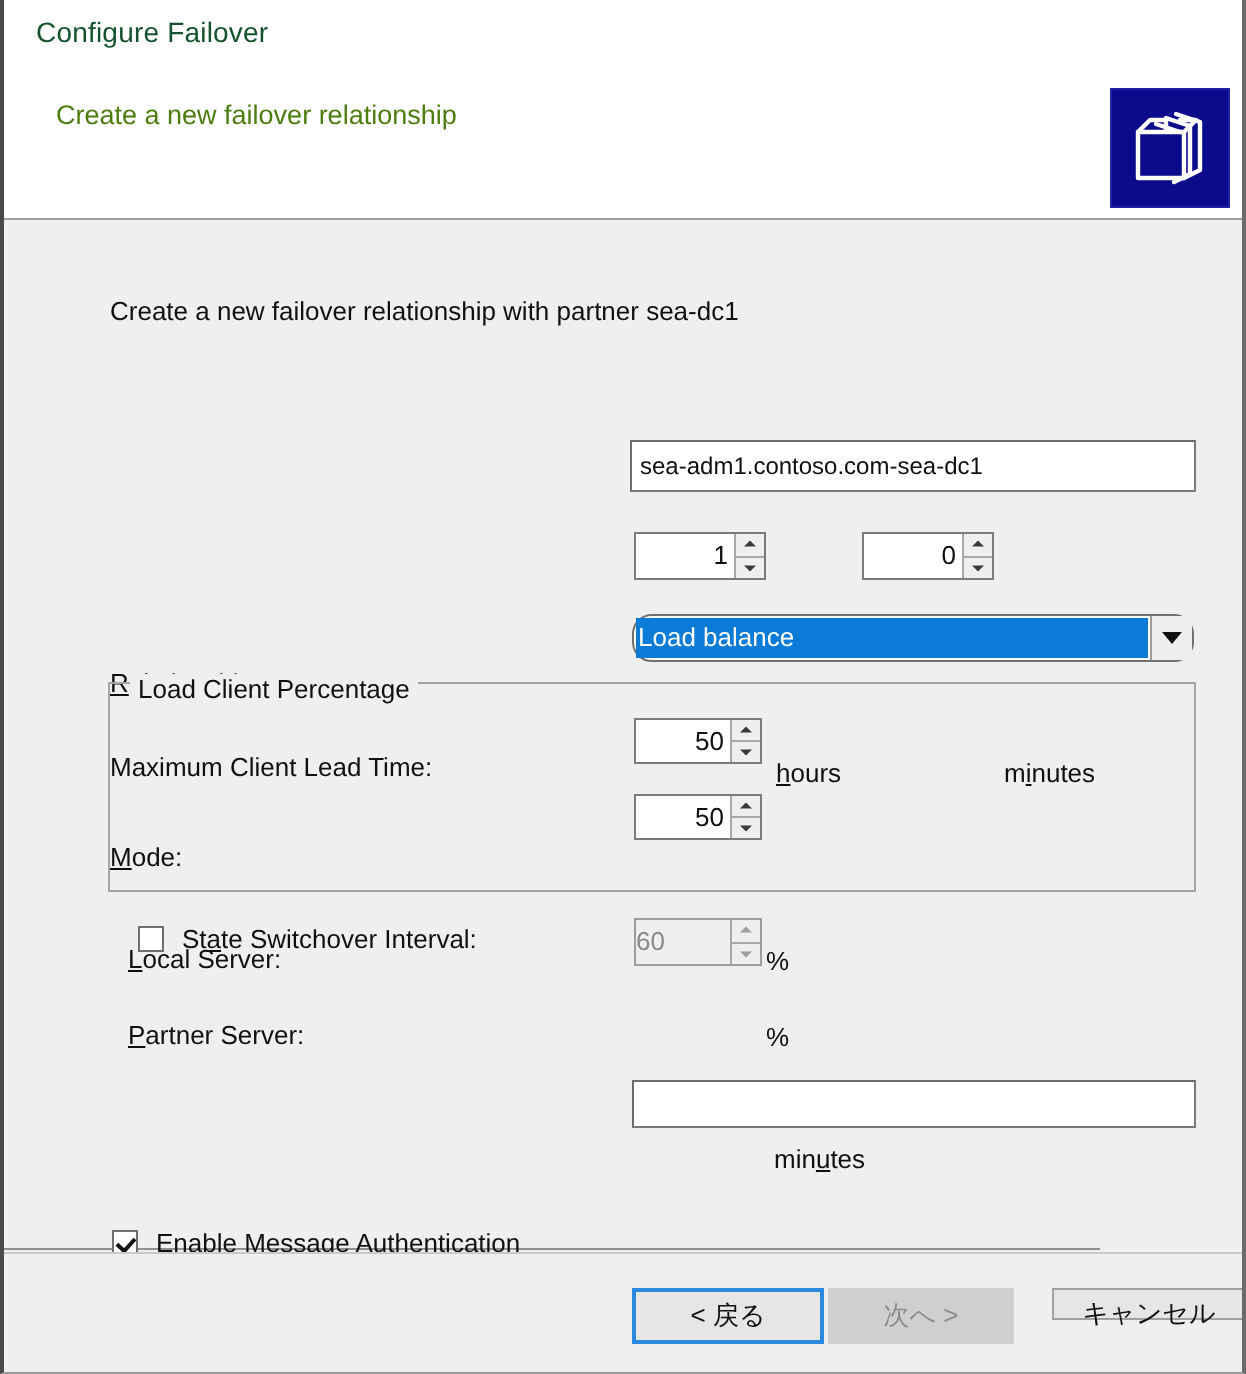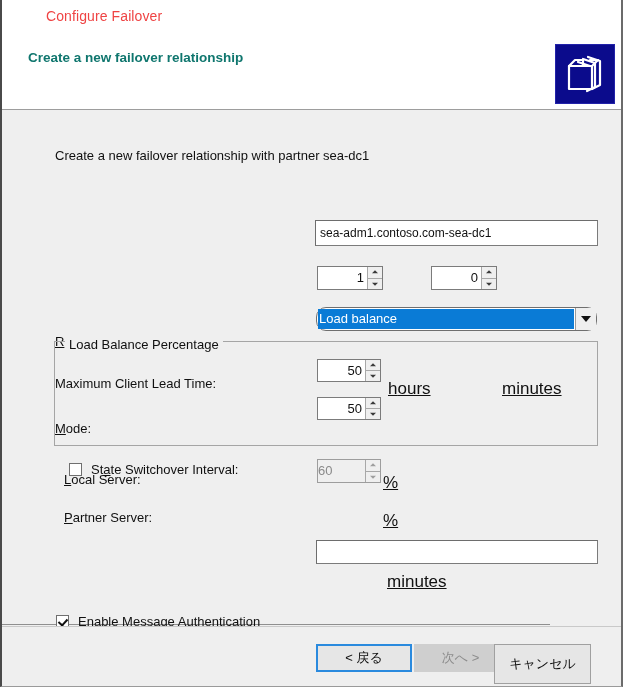--- a/index.html
+++ b/index.html
@@ -31,31 +31,30 @@
     height: 110px;
     background: #ffffff;
     border-bottom: 1px solid #9d9d9d;
     box-sizing: border-box;
   }
   .header-title {
     position: absolute;
     left: 16px;
     top: 8px;
     font-size: 14px;
-    color: #ef4444;
+    color: #14532d;
     letter-spacing: 0.1px;
-    margin-left: 28px;
   }
   .header-subtitle {
     position: absolute;
     left: 26px;
     top: 50px;
     font-size: 13.5px;
-    font-weight: bold;
-    color: #0f766e;
+    font-weight: normal;
+    color: #4d7c0f;
   }
   .header-icon {
     position: absolute;
     left: 553px;
     top: 44px;
     width: 60px;
     height: 60px;
     background: #0b0b8c;
     border: 1px solid #2222aa;
     box-sizing: border-box;
@@ -154,23 +153,22 @@
   }
   .arrow-down {
     transform: translate(-50%, -40%);
     border-top: 3px solid #3a3a3a;
   }
   .spin.disabled .arrow-up { border-bottom-color: #9e9e9e; }
   .spin.disabled .arrow-down { border-top-color: #9e9e9e; }
 
   .unit {
     position: absolute;
-    font-size: 17px;
-    color: #101010;
-    text-decoration: underline;
+    font-size: 13px;
+    color: #101010;
   }
 
   
   .combo {
     position: absolute;
     box-sizing: border-box;
     border: 1px solid #6f6f6f;
     background: #ffffff;
     display: flex;
     align-items: stretch;
@@ -348,21 +346,21 @@
 
     <div class="field-label" style="left:53px; top:311px;">
       <span class="ak">M</span><span>ode:</span>
     </div>
     <div class="combo" style="left:314px; top:197px; width:281px; height:24px;border-radius:10px;">
       <div class="sel">Load balance</div>
       <div class="drop"></div>
     </div>
 
     <div class="groupbox" style="left:52px; top:231px; width:544px; height:105px;"></div>
-    <div class="groupbox-title" style="left:63px; top:227px;">Load Balance Percentage</div>
+    <div class="groupbox-title" style="left:63px; top:227px;">Load Client Percentage</div>
 
     <div class="field-label" style="left:62px; top:362px;">
       <span class="ak">L</span><span>ocal Server:</span>
     </div>
     <div class="spin" style="left:315px; top:249px; width:64px; height:23px;">
       <div class="val">50</div>
       <div class="btns">
         <div>
             <span class="arrow-up"></span>
           </div>
@@ -416,16 +414,16 @@
     <div class="field-label" style="left:53px; top:544px;">
       <span class="ak">S</span><span>hared Secret:</span>
     </div>
     <div class="textbox" style="left:314px; top:430px; width:282px; height:24px;" placeholder=""></div>
 
   </div>
 
   <div class="footer">
     <button class="btn focused" style="left:314px; top:17px; width:96px; height:28px;"><span>&lt; 戻る</span></button>
     <button class="btn disabled" style="left:412px; top:17px; width:93px; height:28px;"><span>次へ &gt;</span></button>
-    <button class="btn" style="left:492px; top:17px; width:97px; height:40px;"><span>キャンセル</span></button>
+    <button class="btn" style="left:524px; top:17px; width:97px; height:16px;"><span>キャンセル</span></button>
   </div>
 
 </div>
 
 </body></html>

